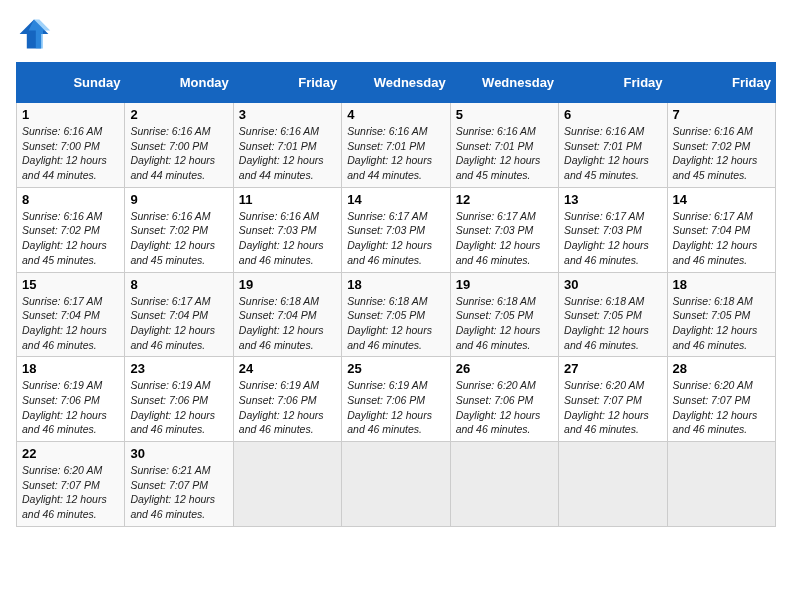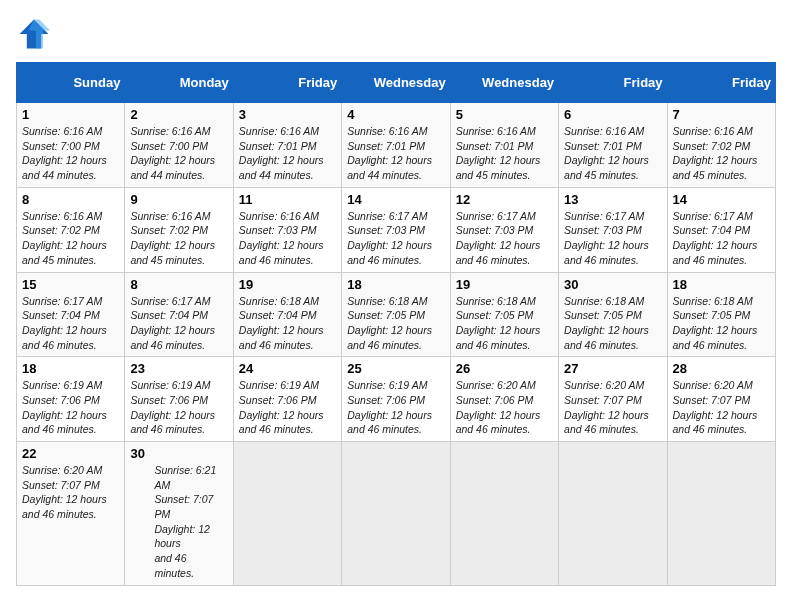--- a/index.html
+++ b/index.html
@@ -340,21 +340,21 @@
       <tr>
         <td>
           <span class="day-num">22</span>
           <div class="day-info" style="white-space: pre-line;">Sunrise: 6:20 AM
 Sunset: 7:07 PM
 Daylight: 12 hours
 and 46 minutes.</div>
         </td>
         <td>
           <span class="day-num">30</span>
-          <div class="day-info" style="white-space: pre-line; margin-left: 24px;">Sunrise: 6:21 AM
+          <div class="day-info" style="white-space: pre-line;">Sunrise: 6:21 AM
 Sunset: 7:07 PM
 Daylight: 12 hours
 and 46 minutes.</div>
         </td>
         <td class="empty"></td>
         <td class="empty"></td>
         <td class="empty"></td>
         <td class="empty"></td>
         <td class="empty"></td>
       </tr>

